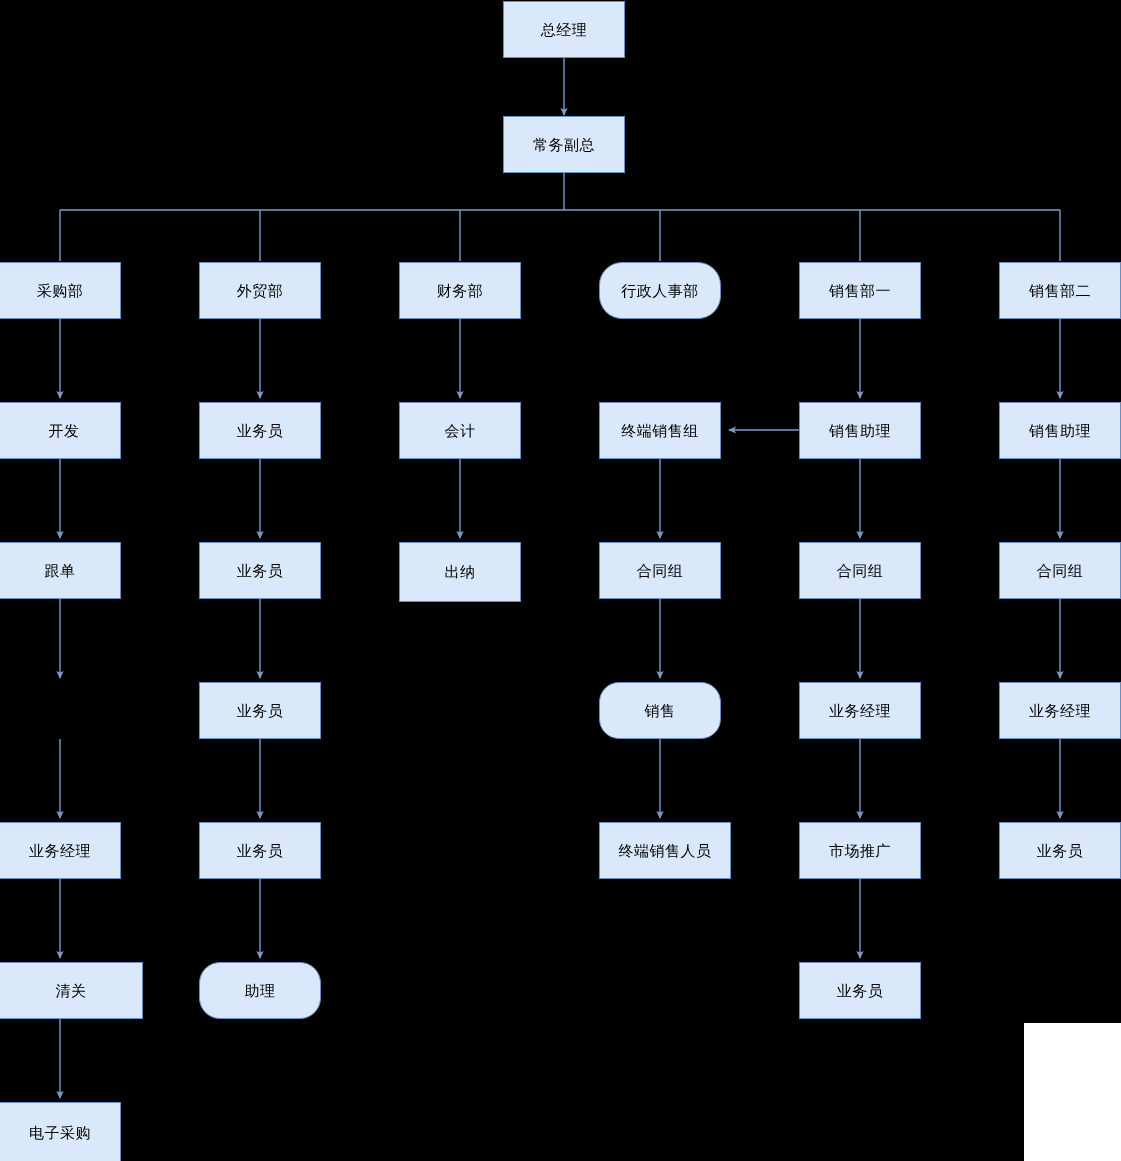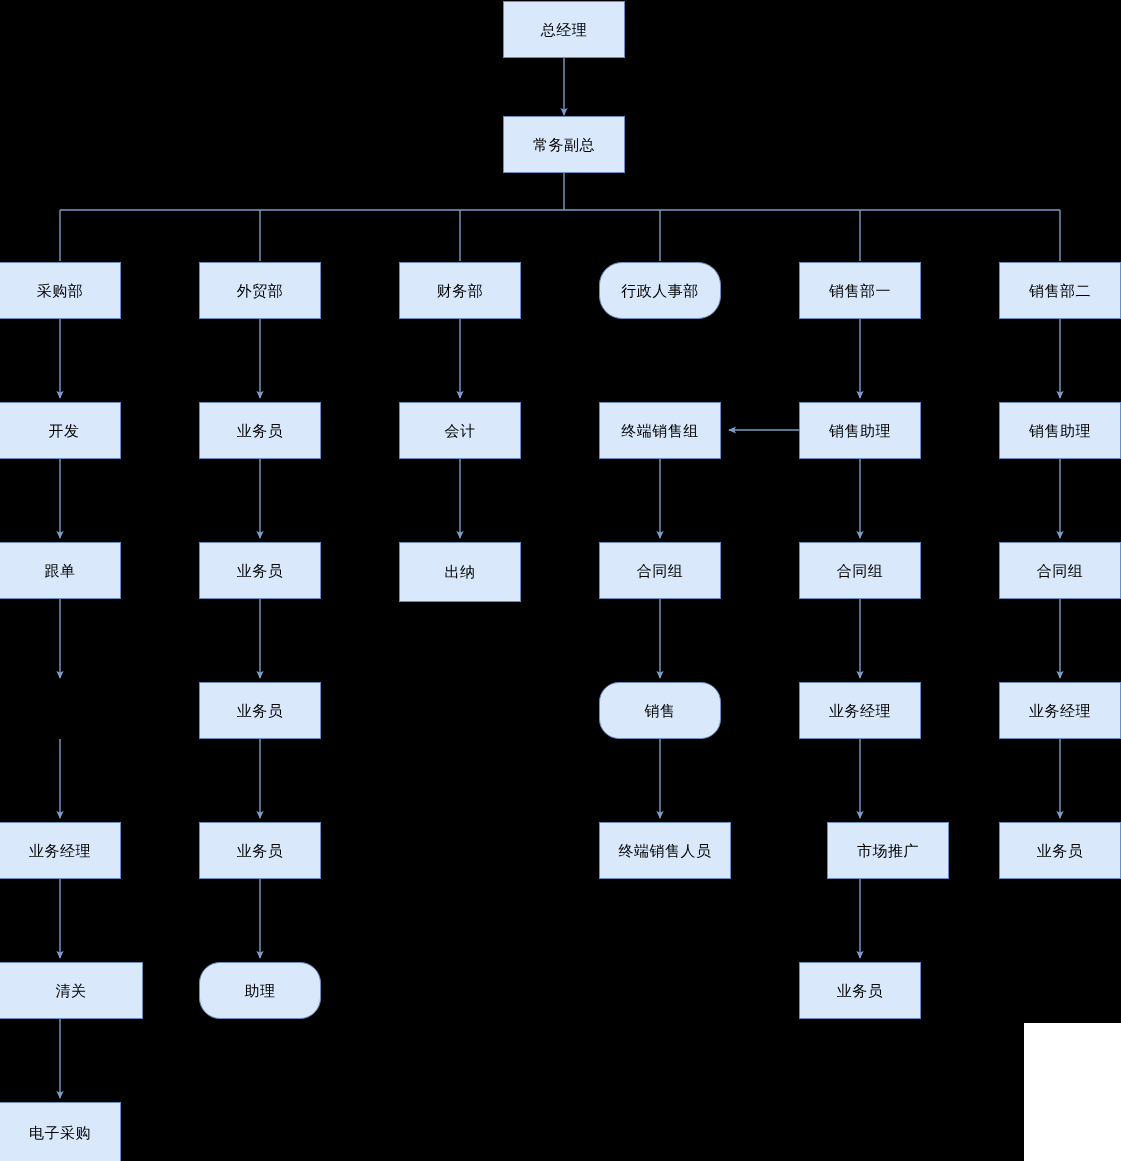--- a/index.html
+++ b/index.html
@@ -180,21 +180,21 @@
 
   <div class="node" style="left:-1px;top:822px;width:122px;height:57px;">
     <span>业务经理</span>
   </div>
   <div class="node" style="left:199px;top:822px;width:122px;height:57px;">
     <span>业务员</span>
   </div>
   <div class="node" style="left:599px;top:822px;width:132px;height:57px;">
     <span>终端销售人员</span>
   </div>
-  <div class="node" style="left:799px;top:822px;width:122px;height:57px;margin-left:28px;">
+  <div class="node" style="left:799px;top:822px;width:122px;height:57px;">
     <span>市场推广</span>
   </div>
   <div class="node" style="left:999px;top:822px;width:122px;height:57px;">
     <span>业务员</span>
   </div>
 
   <div class="node" style="left:-1px;top:962px;width:144px;height:57px;">
     <span>清关</span>
   </div>
   <div class="node" style="left:199px;top:962px;width:122px;height:57px;border-radius:21px;">

